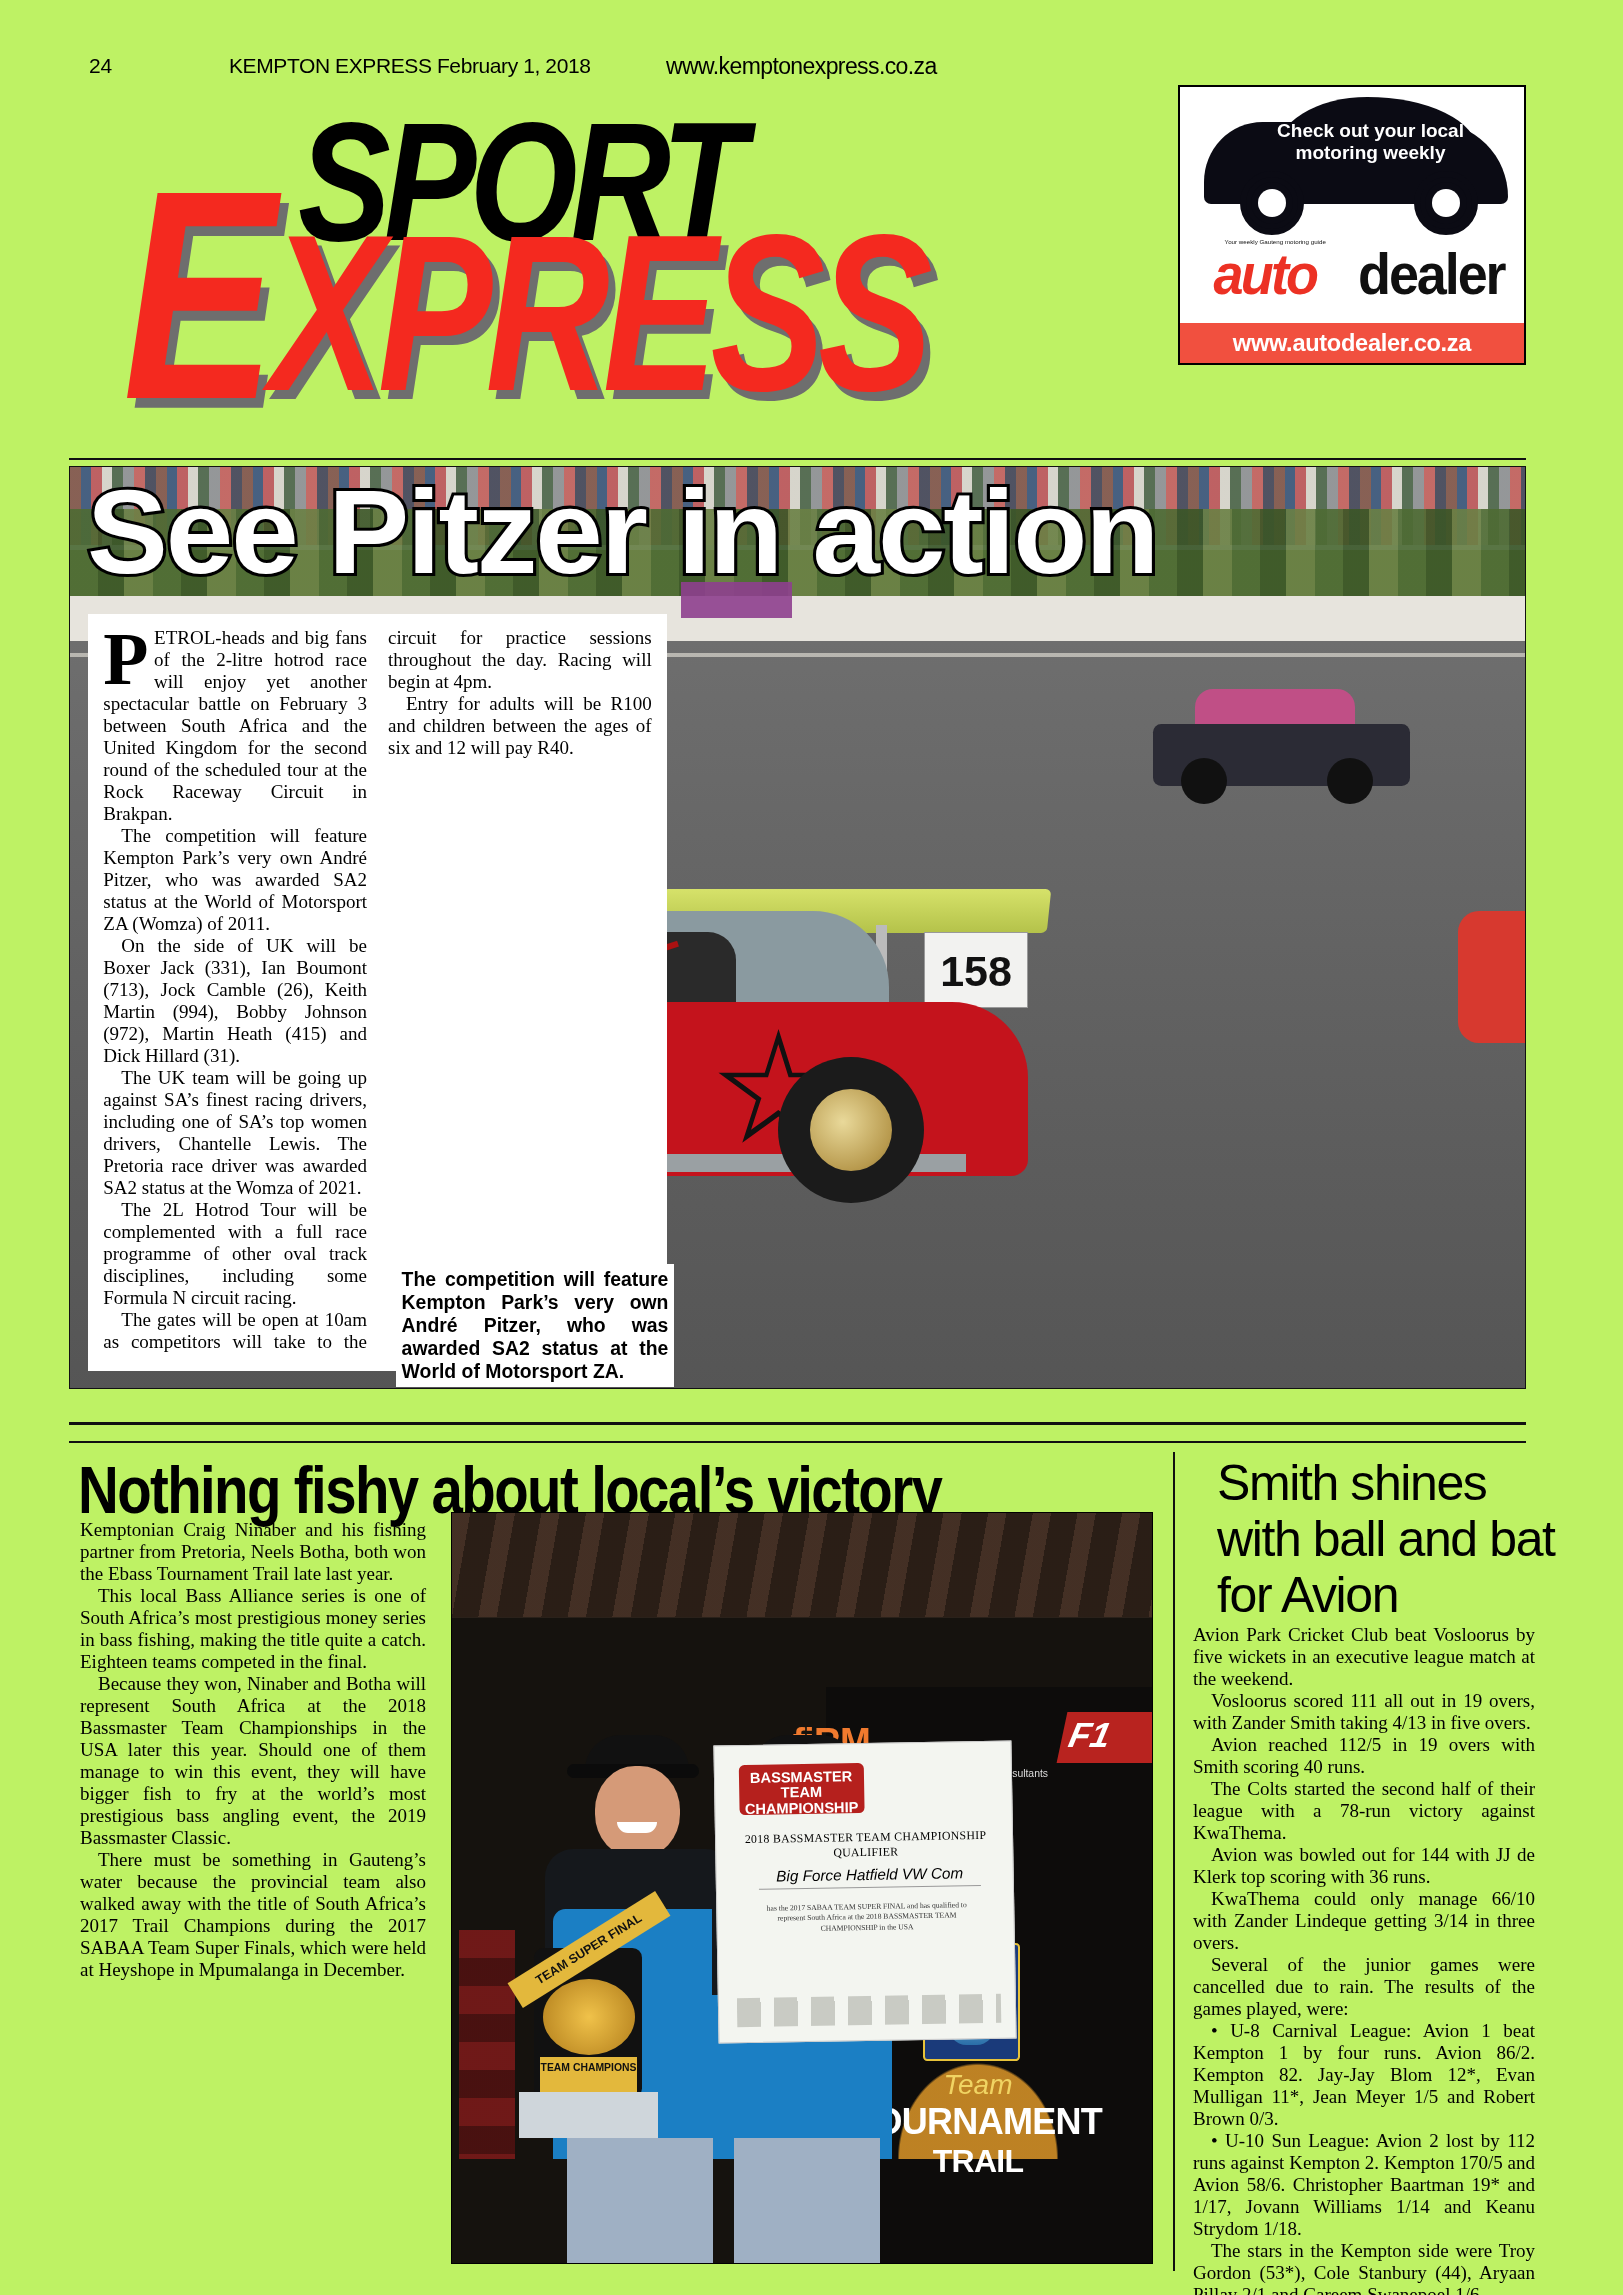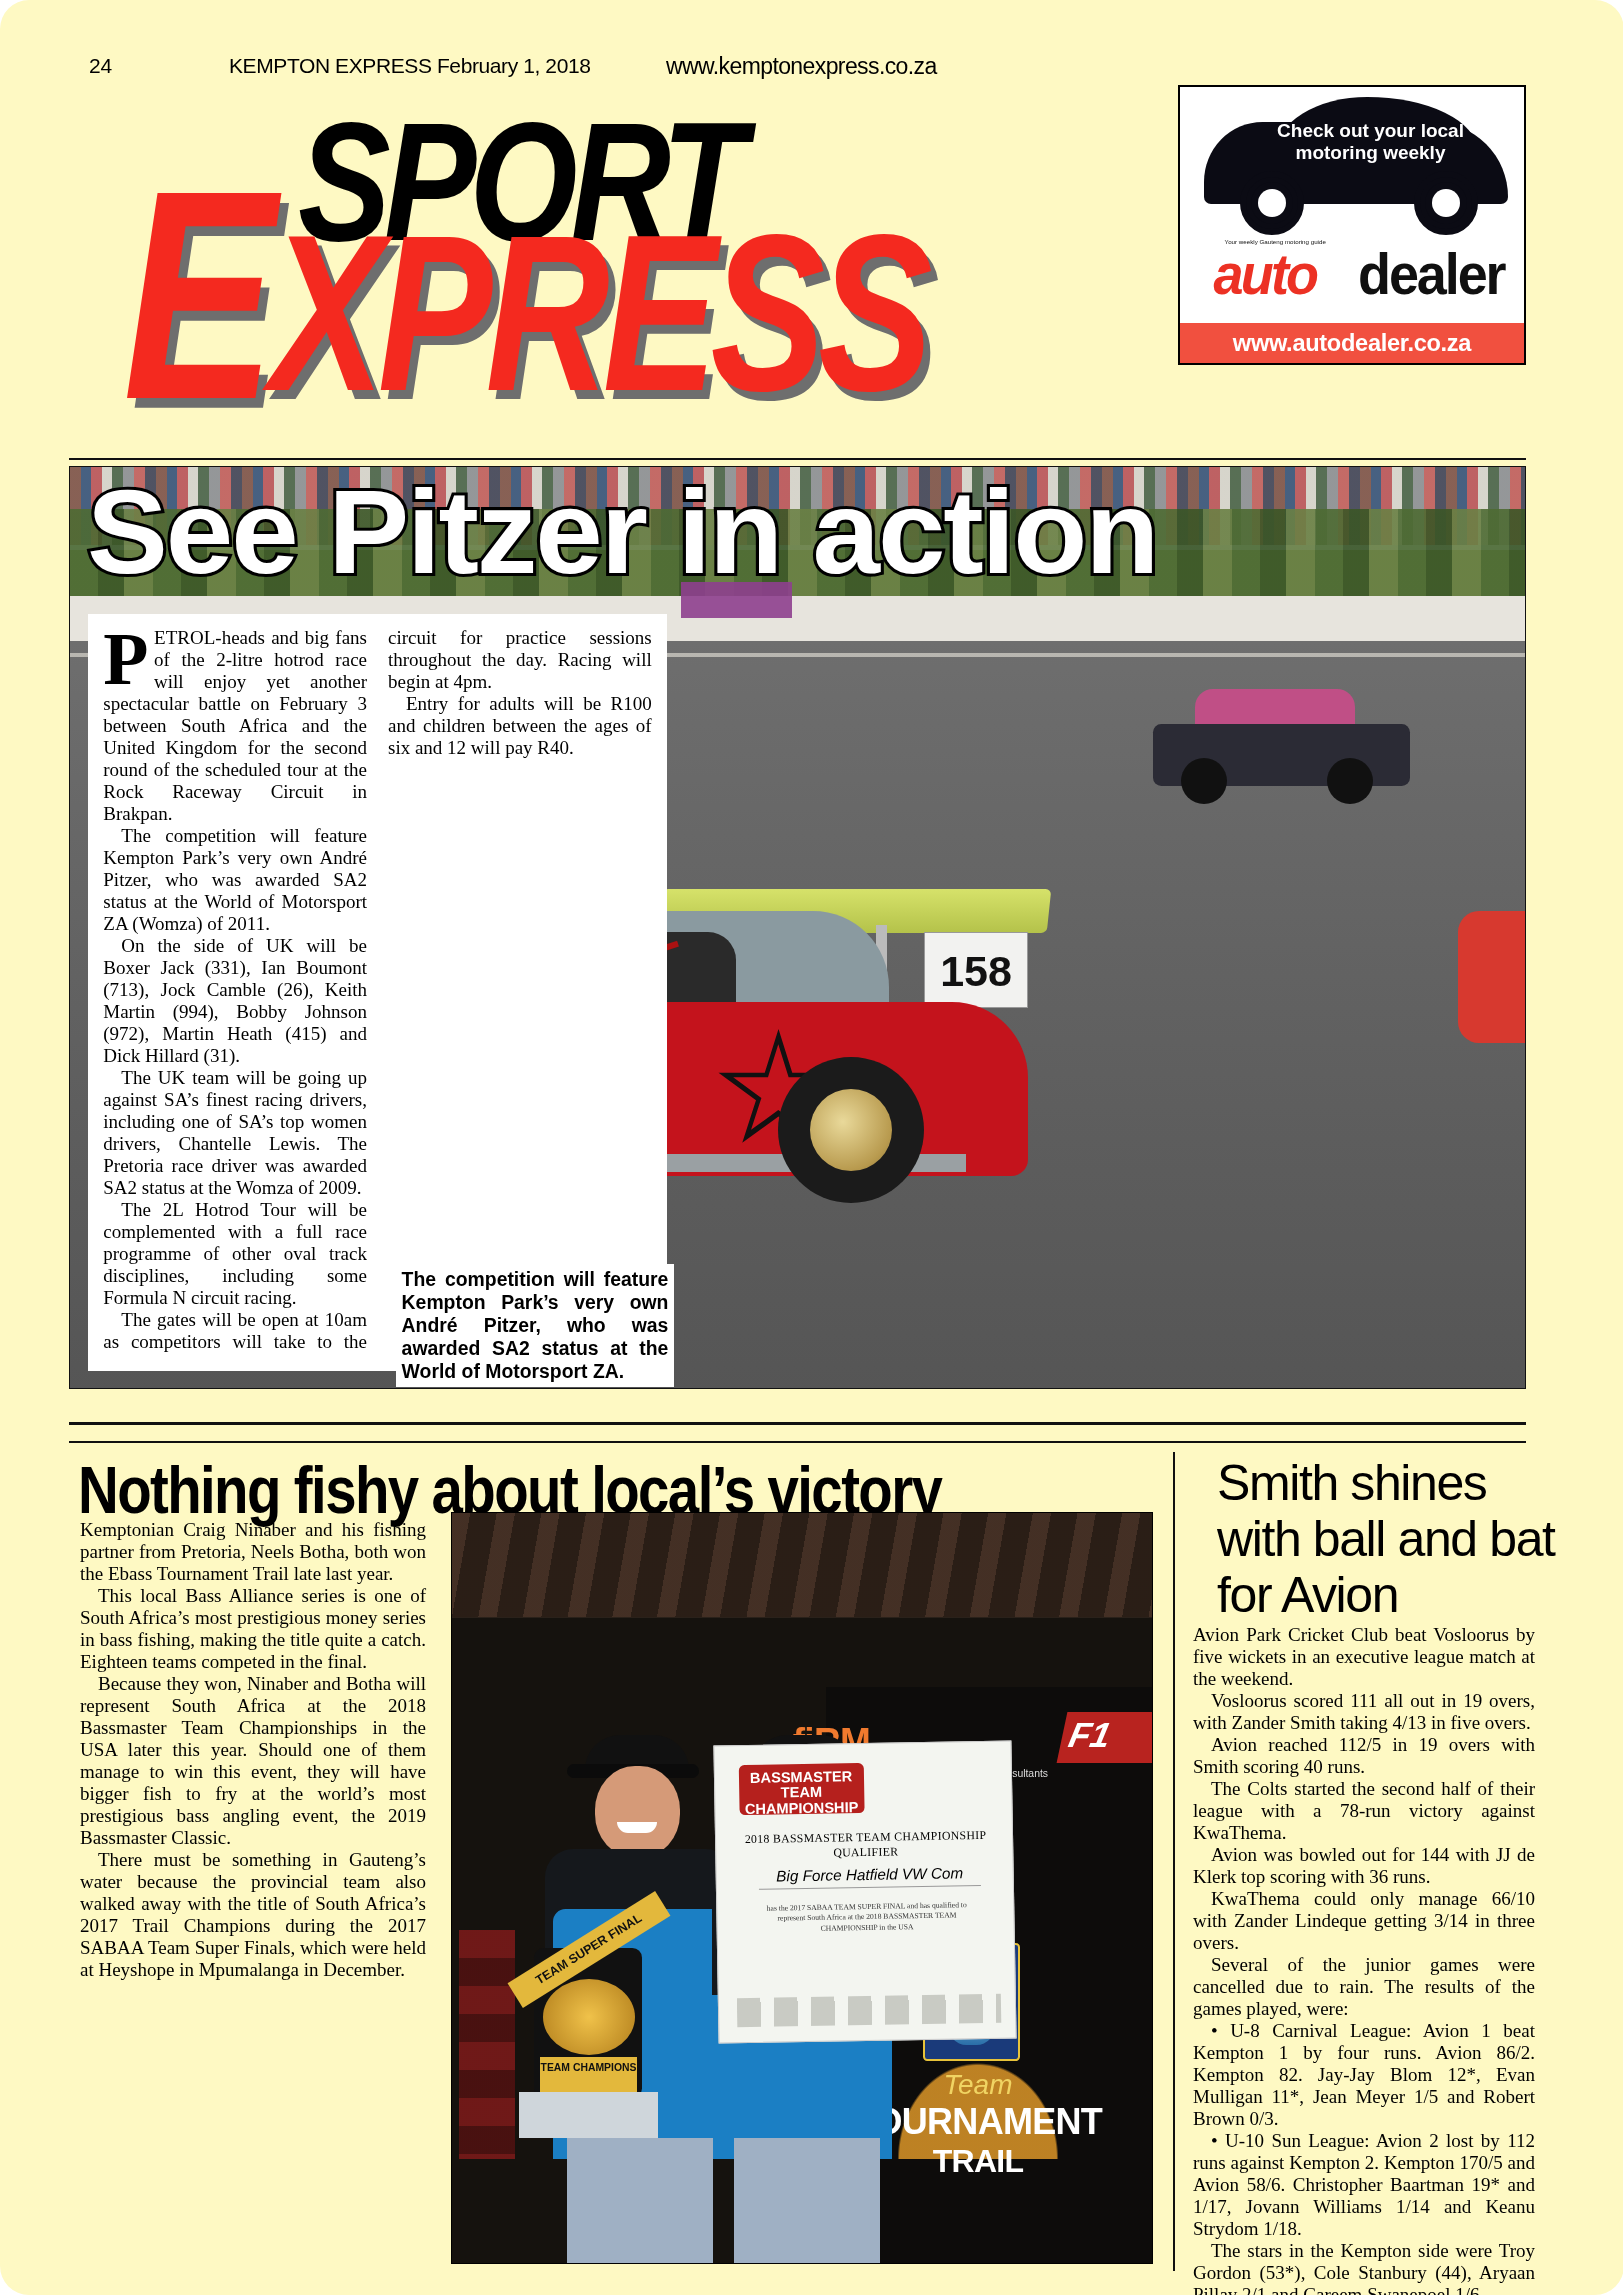--- a/index.html
+++ b/index.html
@@ -2,21 +2,21 @@
 <html style="font-size:11px"><head>
 <meta charset="utf-8">
 <style>
   * { box-sizing: border-box; margin: 0; padding: 0; }
   html, body { background:#fff; }
   body {
     width: 1624px; height: 2295px;
     font-family: "Liberation Serif", serif;
     color:#000; position:relative; overflow:hidden;
   }
-  .page { position:absolute; inset:0; background:#fef9c3;border-radius:29px; }
+  .page { position:absolute; inset:0; background:#bef264; }
 
   
   .folio { position:absolute; left:0; top:54px; width:1624px; height:32px; }
   .folio-page-no { position:absolute; left:89px; top:0; font-family:"Liberation Sans",sans-serif;
                    font-size:21px; letter-spacing:-0.3px; }
   .folio-title { position:absolute; left:229px; top:0; font-family:"Liberation Sans",sans-serif;
                  font-size:21px; letter-spacing:-0.4px; white-space:nowrap; }
   .folio-url { position:absolute; left:666px; top:-1.4px; font-family:"Liberation Sans",sans-serif;
                font-size:23px; letter-spacing:-0.6px; white-space:nowrap; }
 
@@ -391,21 +391,21 @@
       </div>
     </div>
 
     <div class="ft-headline">See Pitzer in action</div>
 
     <div class="ft-textwrap">
       <div class="ft-cols">
         <p class="first">PETROL-heads and big fans of the 2-litre hotrod race will enjoy yet another spectacular battle on February 3 between South Africa and the United Kingdom for the second round of the scheduled tour at the Rock Raceway Circuit in Brakpan.</p>
         <p>The competition will feature Kempton Park’s very own André Pitzer, who was awarded SA2 status at the World of Motorsport ZA (Womza) of 2011.</p>
         <p>On the side of UK will be Boxer Jack (331), Ian Boumont (713), Jock Camble (26), Keith Martin (994), Bobby Johnson (972), Martin Heath (415) and Dick Hillard (31).</p>
-        <p>The UK team will be going up against SA’s finest racing drivers, including one of SA’s top women drivers, Chantelle Lewis. The Pretoria race driver was awarded SA2 status at the Womza of 2009.</p>
+        <p>The UK team will be going up against SA’s finest racing drivers, including one of SA’s top women drivers, Chantelle Lewis. The Pretoria race driver was awarded SA2 status at the Womza of 2021.</p>
         <p>The 2L Hotrod Tour will be complemented with a full race programme of other oval track disciplines, including some Formula N circuit racing.</p>
         <p>The gates will be open at 10am as competitors will take to the circuit for practice sessions throughout the day. Racing will begin at 4pm.</p>
         <p>Entry for adults will be R100 and children between the ages of six and 12 will pay R40.</p>
       </div>
     </div>
 
     <div class="ft-caption">The competition will feature Kempton Park’s very own André Pitzer, who was awarded SA2 status at the World of Motorsport ZA.</div>
   </div>
 
   <div class="rule rule-mid-a"></div>

